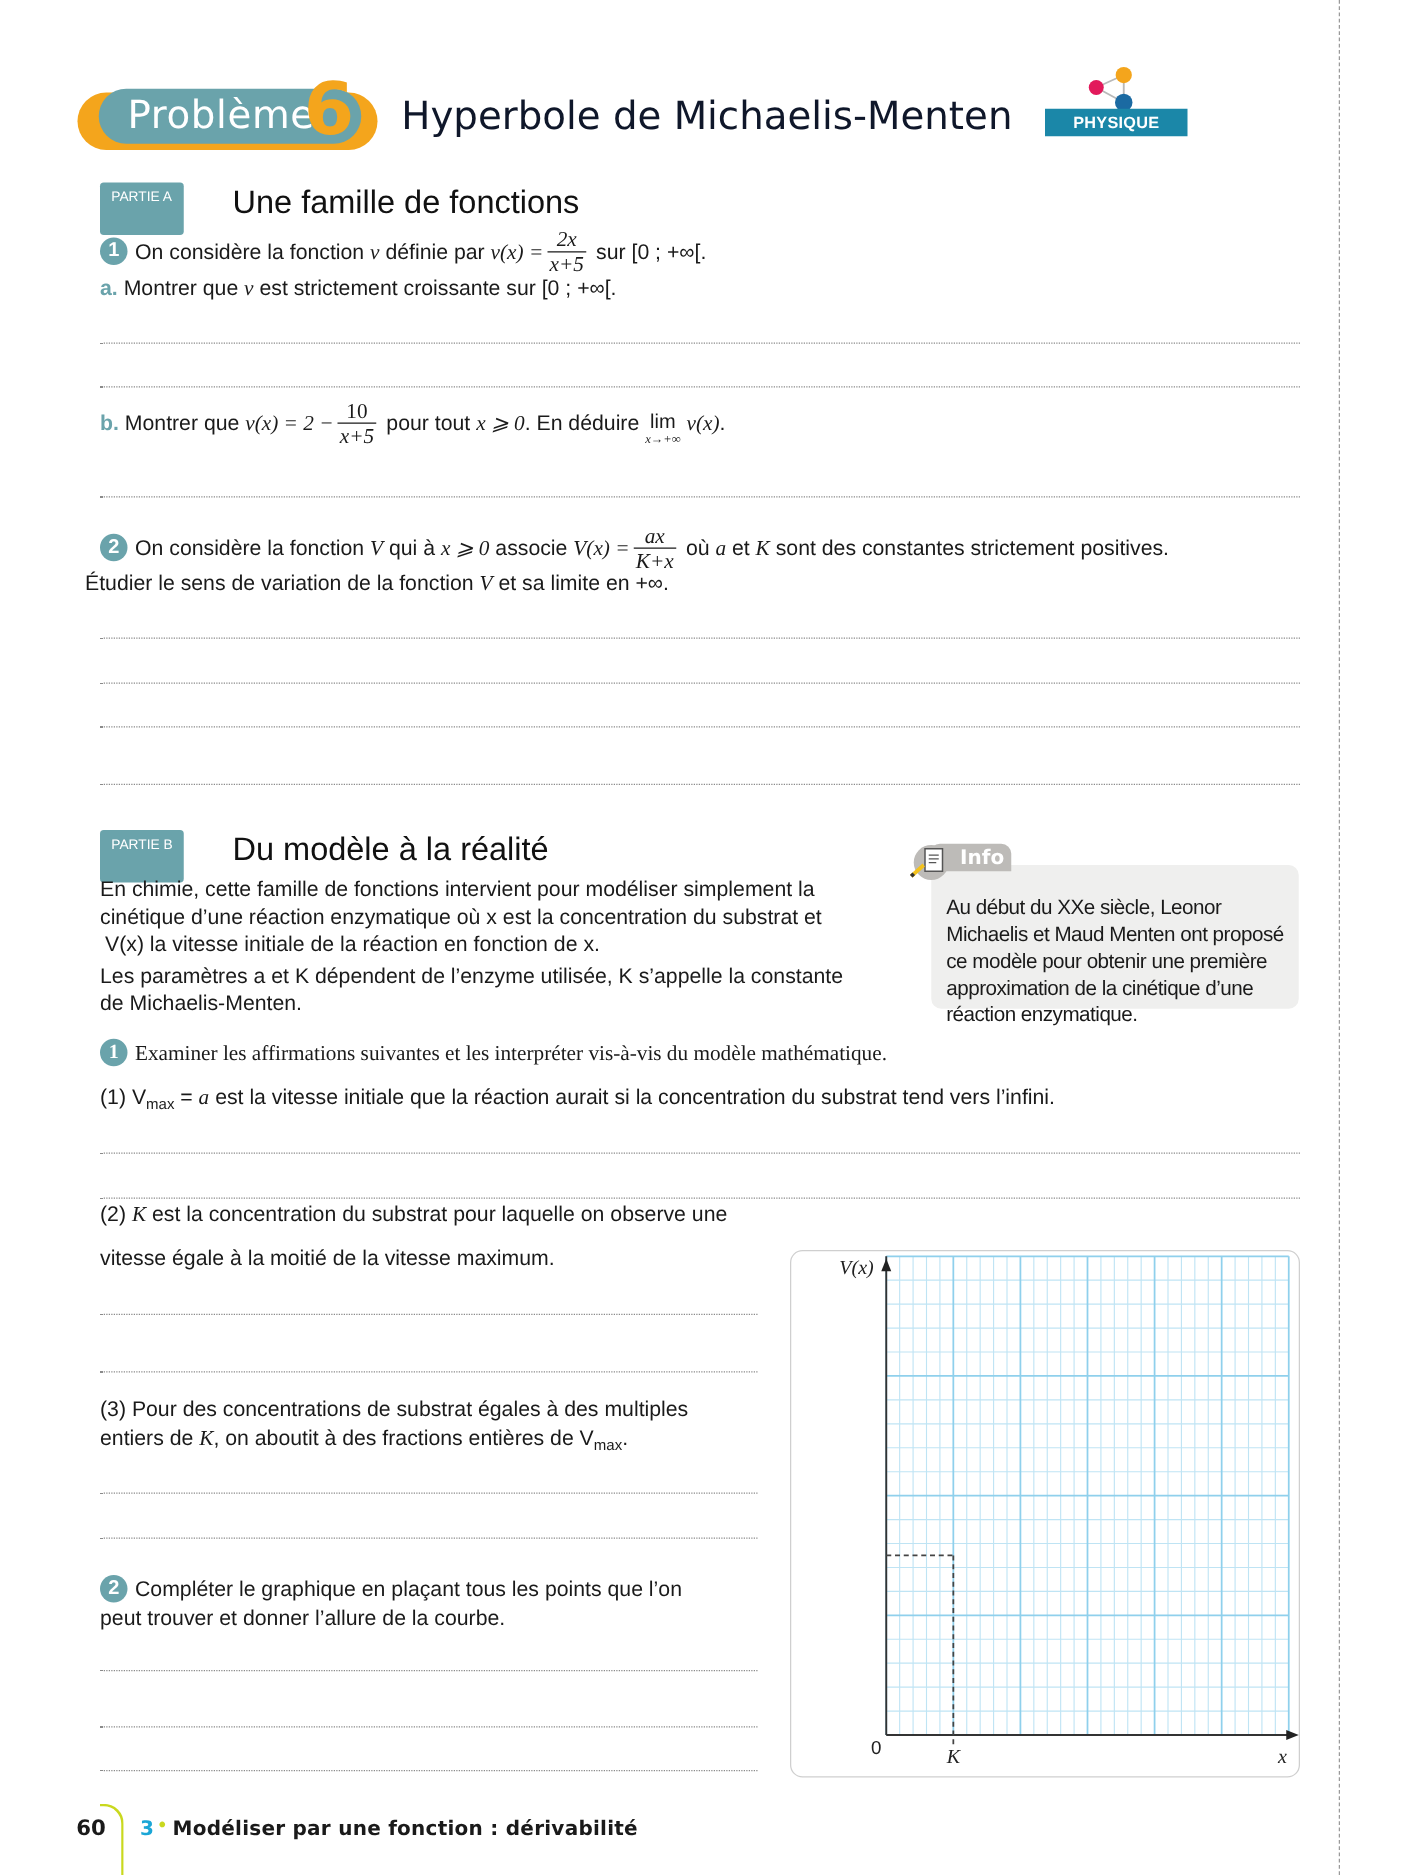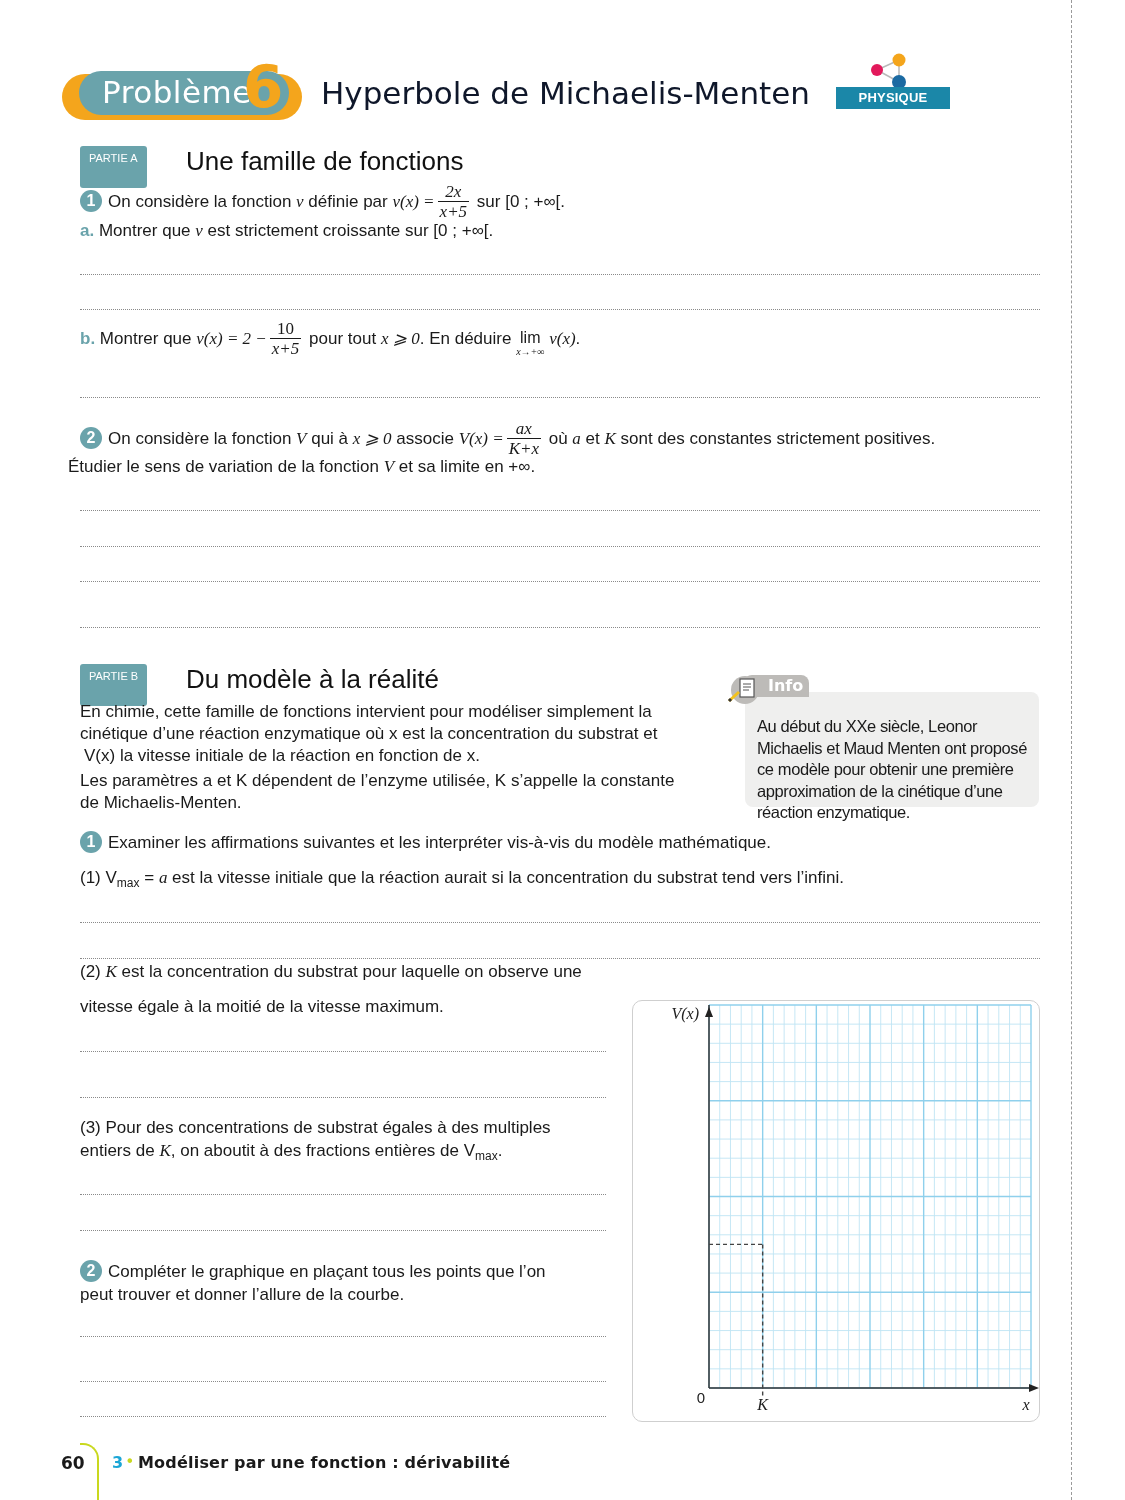--- a/index.html
+++ b/index.html
@@ -123,21 +123,21 @@
     <rect x="14" y="5" width="14" height="18" fill="#fff" stroke="#555" stroke-width="1.2"></rect>
     <line x1="17" y1="10" x2="25" y2="10" stroke="#555" stroke-width="1"></line>
     <line x1="17" y1="13" x2="25" y2="13" stroke="#555" stroke-width="1"></line>
     <line x1="17" y1="16" x2="23" y2="16" stroke="#555" stroke-width="1"></line>
     <line x1="3" y1="27" x2="13" y2="18" stroke="#f4c21c" stroke-width="3"></line>
     <line x1="3" y1="27" x2="5" y2="25" stroke="#333" stroke-width="3"></line>
   </svg>
   <div class="info-text">Au début du XXe siècle, Leonor Michaelis et Maud Menten ont proposé ce modèle pour obtenir une première approximation de la cinétique d’une réaction enzymatique.</div>
 </div>
 
-<div class="txt" style="left:80px; top:831px;">
+<div class="txt" style="left:80px; top:831px;font-family:Liberation Serif, serif;">
   <span class="num-bullet">1</span><span>Examiner les affirmations suivantes et les interpréter vis-à-vis du modèle mathématique.</span>
 </div>
 <div class="txt" style="left:80px; top:866px;">
   <span>(1) V</span><sub>max</sub><span> = </span><span class="m">a</span><span> est la vitesse initiale que la réaction aurait si la concentration du substrat tend vers l’infini.</span>
 </div>
 <div class="dots" style="left:80px; top:922px; width:960px;"></div>
 <div class="dots" style="left:80px; top:958px; width:960px;"></div>
 
 <div class="txt" style="left:80px; top:960px;">
   <span>(2) </span><span class="m">K</span><span> est la concentration du substrat pour laquelle on observe une</span>

